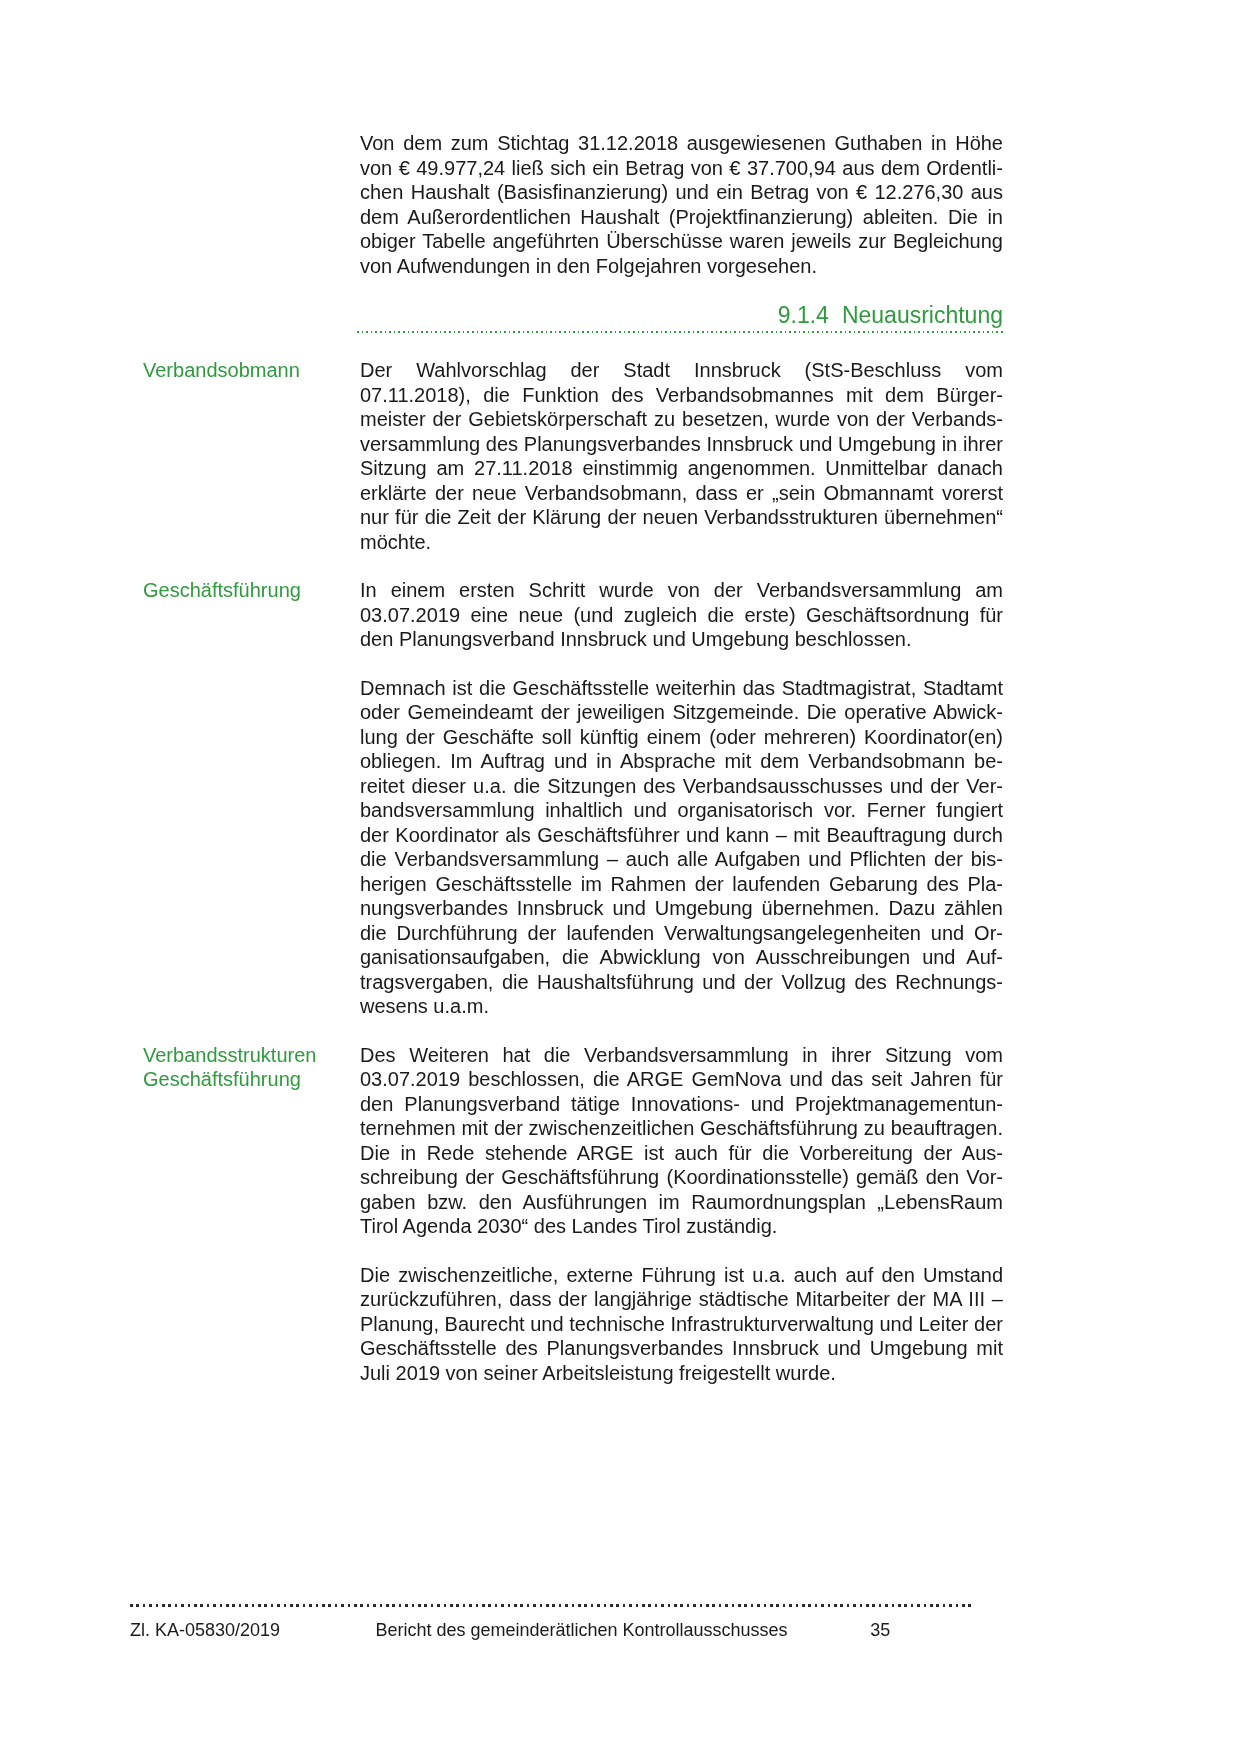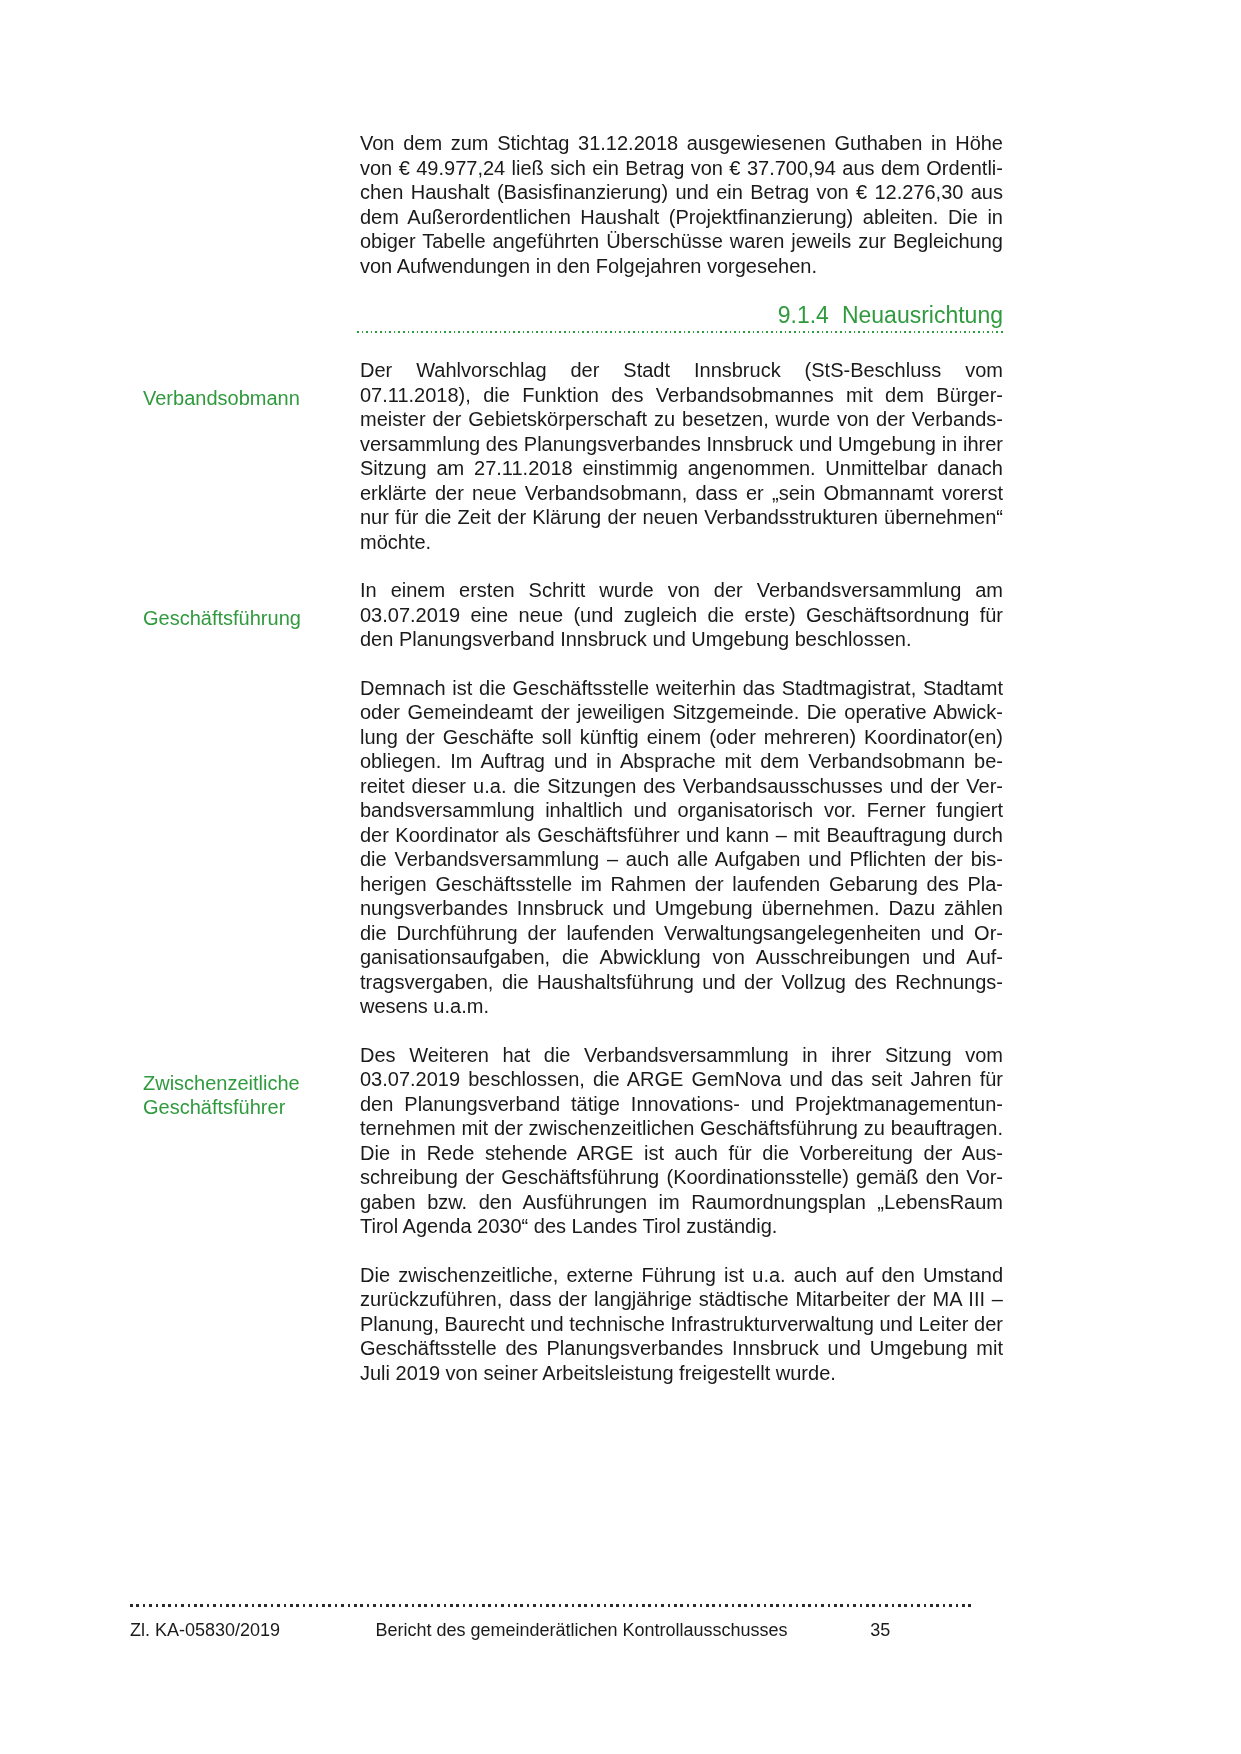--- a/index.html
+++ b/index.html
@@ -31,21 +31,20 @@
     display: flex;
     align-items: flex-start;
   }
   .label-col {
     width: 217px;
     flex: 0 0 217px;
     color: var(--accent);
     font-size: 20px;
     line-height: 24.5px;
     padding-right: 14px;
-    margin-top: 28px;
   }
   .text-col {
     width: 643px;
     flex: 0 0 643px;
     font-size: 20px;
     line-height: 24.5px;
     text-align: justify;
     hyphens: manual;
     margin: 0 0 24px 0;
   }
@@ -123,21 +122,21 @@
       <div class="label-col">Geschäftsführung</div>
       <p class="text-col">In einem ersten Schritt wurde von der Verbandsversammlung am 03.07.2019 eine neue (und zugleich die erste) Geschäftsordnung für den Planungsverband Innsbruck und Umgebung beschlossen.</p>
     </div>
 
     <div class="row">
       <div class="label-col"></div>
       <p class="text-col">Demnach ist die Geschäftsstelle weiterhin das Stadtmagistrat, Stadtamt oder Gemeindeamt der jeweiligen Sitzgemeinde. Die operative Abwick­lung der Geschäfte soll künftig einem (oder mehreren) Koordinator(en) obliegen. Im Auftrag und in Absprache mit dem Verbandsobmann be­reitet dieser u.a. die Sitzungen des Verbandsausschusses und der Ver­bandsversammlung inhaltlich und organisatorisch vor. Ferner fungiert der Koordinator als Geschäftsführer und kann – mit Beauftragung durch die Verbandsversammlung – auch alle Aufgaben und Pflichten der bis­herigen Geschäftsstelle im Rahmen der laufenden Gebarung des Pla­nungsverbandes Innsbruck und Umgebung übernehmen. Dazu zählen die Durchführung der laufenden Verwaltungsangelegenheiten und Or­ganisationsaufgaben, die Abwicklung von Ausschreibungen und Auf­tragsvergaben, die Haushaltsführung und der Vollzug des Rechnungs­wesens u.a.m.</p>
     </div>
 
     <div class="row">
-      <div class="label-col">Zwischenzeitliche Geschäftsführer</div>
+      <div class="label-col">Verbandsstrukturen Geschäftsführung</div>
       <p class="text-col">Des Weiteren hat die Verbandsversammlung in ihrer Sitzung vom 03.07.2019 beschlossen, die ARGE GemNova und das seit Jahren für den Planungsverband tätige Innovations- und Projektmanagementun­ternehmen mit der zwischenzeitlichen Geschäftsführung zu beauftra­gen. Die in Rede stehende ARGE ist auch für die Vorbereitung der Aus­schreibung der Geschäftsführung (Koordinationsstelle) gemäß den Vor­gaben bzw. den Ausführungen im Raumordnungsplan „LebensRaum Tirol Agenda 2030“ des Landes Tirol zuständig.</p>
     </div>
 
     <div class="row">
       <div class="label-col"></div>
       <p class="text-col">Die zwischenzeitliche, externe Führung ist u.a. auch auf den Umstand zurückzuführen, dass der langjährige städtische Mitarbeiter der MA III – Planung, Baurecht und technische Infrastrukturverwaltung und Leiter der Geschäftsstelle des Planungsverbandes Innsbruck und Um­gebung mit Juli 2019 von seiner Arbeitsleistung freigestellt wurde.</p>
     </div>
 
   </div>
 

